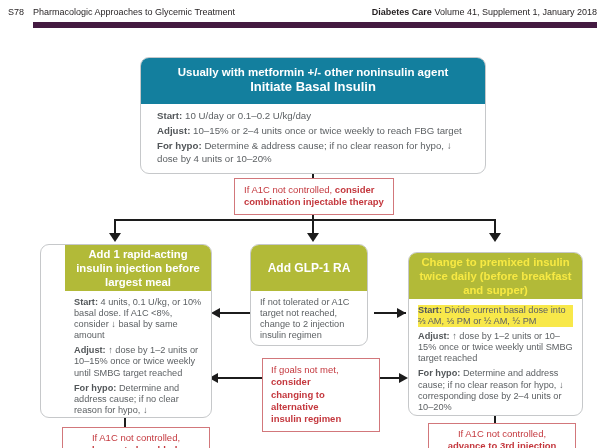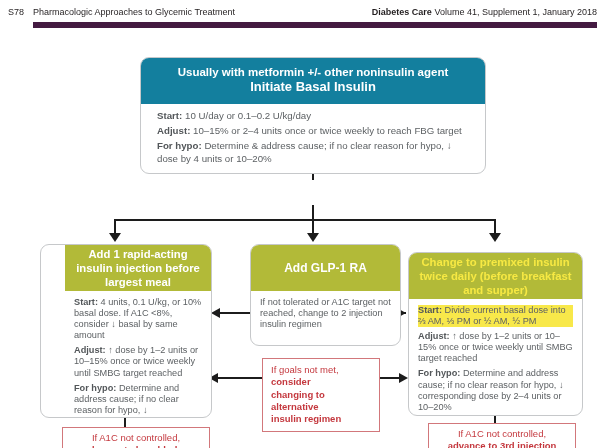--- a/index.html
+++ b/index.html
@@ -28,21 +28,21 @@
   .card-body{padding:6px 9px 4px;font-size:9.2px;line-height:1.2;color:var(--body-text,#5d6164);}
   .card-body p{margin:0 0 4px;}
   .card-body b{color:#53575a;}
   #top-card{left:140px;top:57px;width:346px;}
   #top-card .card-head{background:var(--teal,#137f9e);min-height:0;padding:7px 6px 8px;}
   #top-title{font-size:13px;line-height:1.25;}
   #top-subtitle{font-size:11.5px;line-height:1.25;}
   #top-card .card-body{padding:6px 8px 5px;font-size:9.7px;line-height:1.28;}
   #top-card .card-body p{margin:0 8px 3px;}
   #card-left{left:40px;top:244px;width:172px;height:174px;padding-left:24px;}
-  #card-mid{left:250px;top:244px;width:151px;height:102px;}
+  #card-mid{left:250px;top:244px;width:118px;height:102px;}
   #card-mid .card-head{font-size:12px;}
   #card-right{left:408px;top:252px;width:175px;height:164px;}
   #card-right .card-head{color:var(--header-yellow,#f7e943);}
   .hl{background:var(--highlight,#f8e84a);}
   
   .redbox{position:absolute;background:#fff;border:1px solid var(--red-border,#d2777b);
     color:var(--red,#c4383e);font-size:9.5px;line-height:1.3;z-index:2;box-sizing:border-box;}
   .redbox b{font-weight:bold;}
   #redbox-combination{left:234px;top:178px;width:160px;padding:5px 9px;}
   #redbox-alternative{left:262px;top:358px;width:118px;padding:5px 8px;}
@@ -87,20 +87,24 @@
       <div id="top-subtitle">Usually with metformin +/- other noninsulin agent</div>
       <div id="top-title">Initiate Basal Insulin</div>
     </div>
     <div class="card-body">
       <p><b>Start:</b> <span>10 U/day or 0.1–0.2 U/kg/day</span></p>
       <p><b>Adjust:</b> <span>10–15% or 2–4 units once or twice weekly to reach FBG target</span></p>
       <p><b>For hypo:</b> <span>Determine &amp; address cause; if no clear reason for hypo, ↓ dose by 4 units or 10–20%</span></p>
     </div>
   </div>
 
+  <div id="redbox-combination" class="redbox">
+    <div><span>If A1C not controlled,</span><b> consider</b></div>
+    <div><b>combination injectable therapy</b></div>
+  </div>
 
   <div id="card-left" class="card">
     <div class="card-head">Add 1 rapid-acting insulin injection before largest meal</div>
     <div class="card-body">
       <p><b>Start:</b> <span>4 units, 0.1 U/kg, or 10% basal dose. If A1C &lt;8%, consider ↓ basal by same amount</span></p>
       <p><b>Adjust:</b> <span>↑ dose by 1–2 units or 10–15% once or twice weekly until SMBG target reached</span></p>
       <p><b>For hypo:</b> <span>Determine and address cause; if no clear reason for hypo, ↓ corresponding dose by 2–4 units or 10–20%</span></p>
     </div>
   </div>
 

